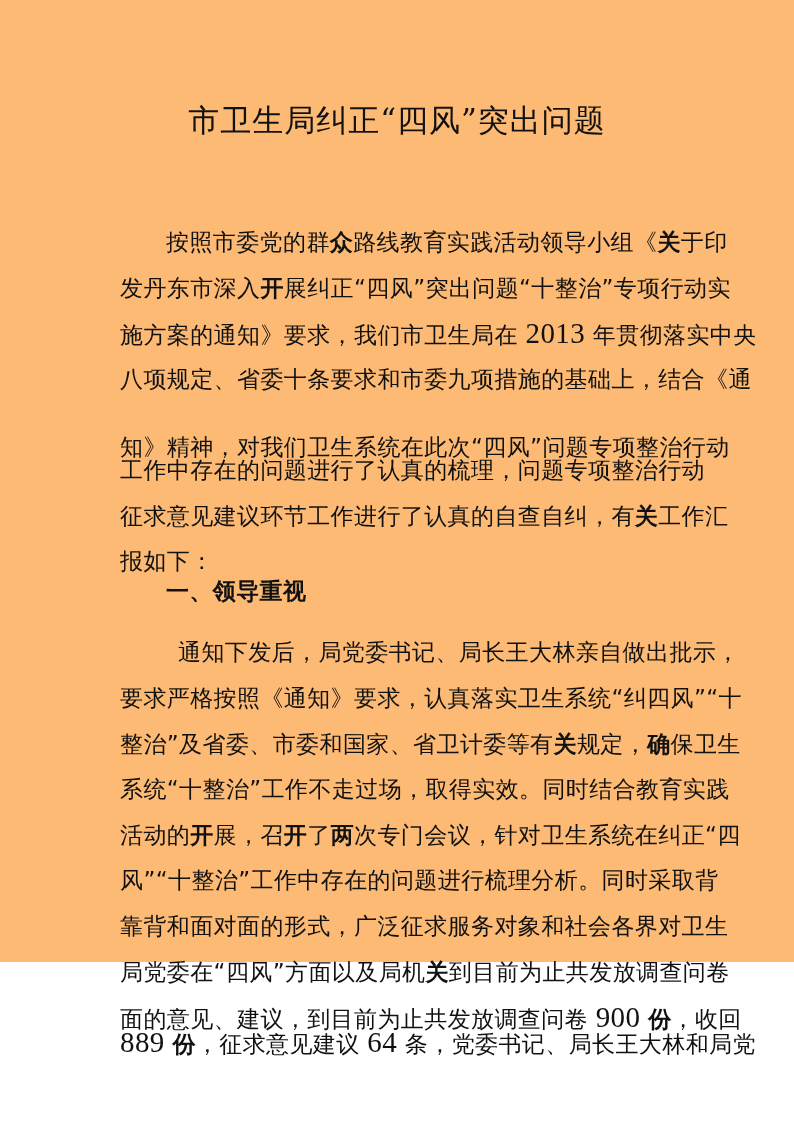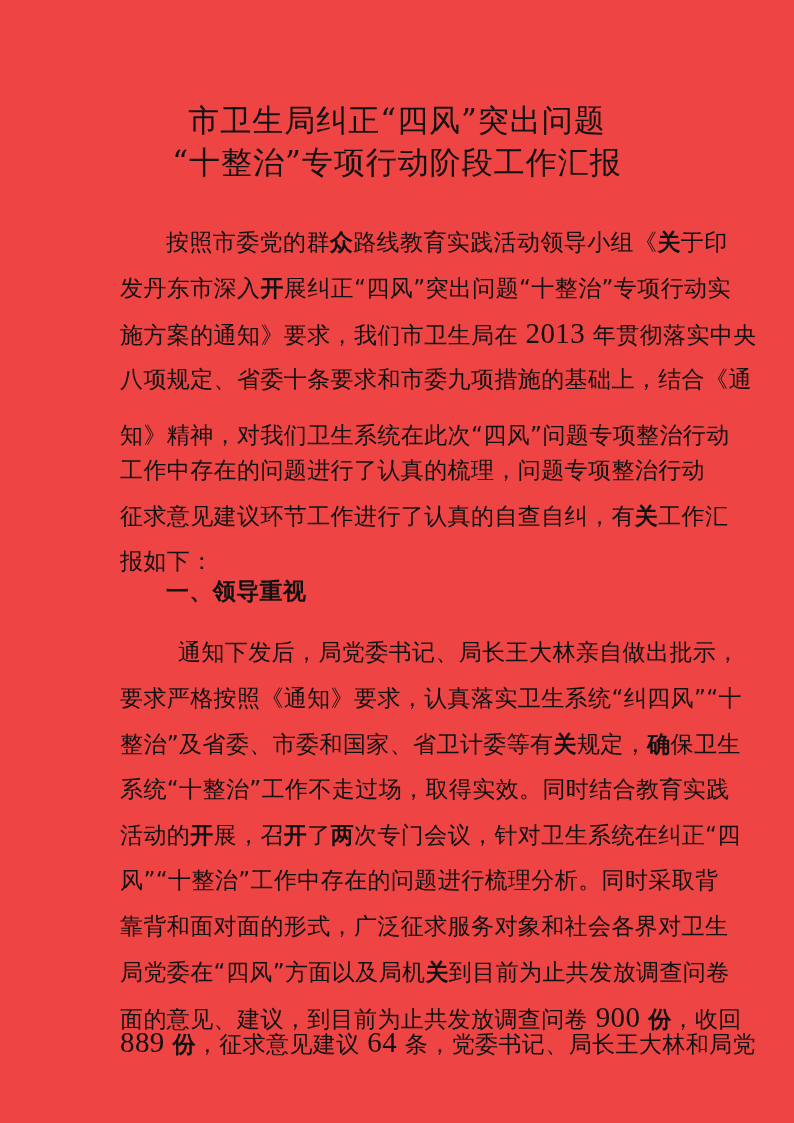--- a/index.html
+++ b/index.html
@@ -1,41 +1,40 @@
 <!DOCTYPE html>
 <html><head>
 <meta charset="utf-8">
 <style>
   html, body { margin: 0; padding: 0; background: #ffffff; }
   body { width: 794px; height: 1123px; position: relative; overflow: hidden; color: #000; }
-  .page { position: absolute; left: 0; top: 0; width: 794px; height: 1123px; background: #ef4444; }
+  .page { position: absolute; left: 0; top: 0; width: 794px; height: 962px; background: #fdba74; }
   .title { position: absolute; left: 0; width: 794px; text-align: center;
            font-family: "DejaVu Serif", "Liberation Serif", serif; font-size: 31px; letter-spacing: 1px; color: #111; }
   .title.t1 { top: 100px; }
   .title.t2 { top: 142px; }
   .line { position: absolute; left: 120px; width: 560px; white-space: nowrap;
           font-family: "DejaVu Sans", "Liberation Sans", sans-serif; font-size: 23px; color: #111;
           letter-spacing: 0.4px; height: 30px; line-height: 30px; }
   .line.indent { left: 166px; }
   .heading { font-weight: bold; }
   b { font-weight: bold; }
   .num { font-family: "Liberation Serif", "DejaVu Serif", serif; font-size: 29px; }
 </style>
 </head>
 <body>
 
 <div class="page">
   <div class="title t1">市卫生局纠正“四风”突出问题</div>
-  <div class="title t2">“十整治”专项行动阶段工作汇报</div>
   <div id="body-lines">
       <div class="line indent" style="top: 227px;"><span>按照市委党的群</span><b>众</b><span>路线教育实践活动领导小组《</span><b>关</b><span>于印</span></div>
       <div class="line" style="top: 272.6px;"><span>发丹东市深入</span><b>开</b><span>展纠正“四风”突出问题“十整治”专项行动实</span></div>
       <div class="line" style="top: 318.2px;"><span>施方案的通知》要求，我们市卫生局在 </span><span class="num">2013</span><span> 年贯彻落实中央</span></div>
       <div class="line" style="top: 363.8px;"><span>八项规定、省委十条要求和市委九项措施的基础上，结合《通</span></div>
-      <div class="line" style="top: 420px; text-align: right;"><span>知》精神，对我们卫生系统在此次“四风”问题专项整治行动</span></div>
+      <div class="line" style="top: 432px; text-align: right;"><span>知》精神，对我们卫生系统在此次“四风”问题专项整治行动</span></div>
       <div class="line" style="top: 455px;"><span>工作中存在的问题进行了认真的梳理，问题专项整治行动</span></div>
       <div class="line" style="top: 500.6px;"><span>征求意见建议环节工作进行了认真的自查自纠，有</span><b>关</b><span>工作汇</span></div>
       <div class="line" style="top: 546.2px;"><span>报如下：</span></div>
       <div class="line indent heading" style="top: 576px;"><b>一、领导重视</b></div>
       <div class="line indent" style="top: 637.4px; margin-left: 12px;"><span>通知下发后，局党委书记、局长王大林亲自做出批示，</span></div>
       <div class="line" style="top: 683px;"><span>要求严格按照《通知》要求，认真落实卫生系统“纠四风”“十</span></div>
       <div class="line" style="top: 728.6px;"><span>整治”及省委、市委和国家、省卫计委等有</span><b>关</b><span>规定，</span><b>确</b><span>保卫生</span></div>
       <div class="line" style="top: 774.2px; text-align: center;"><span>系统“十整治”工作不走过场，取得实效。同时结合教育实践</span></div>
       <div class="line" style="top: 819.8px;"><span>活动的</span><b>开</b><span>展，召</span><b>开</b><span>了</span><b>两</b><span>次专门会议，针对卫生系统在纠正“四</span></div>
       <div class="line" style="top: 865.4px;"><span>风”“十整治”工作中存在的问题进行梳理分析。同时采取背</span></div>

